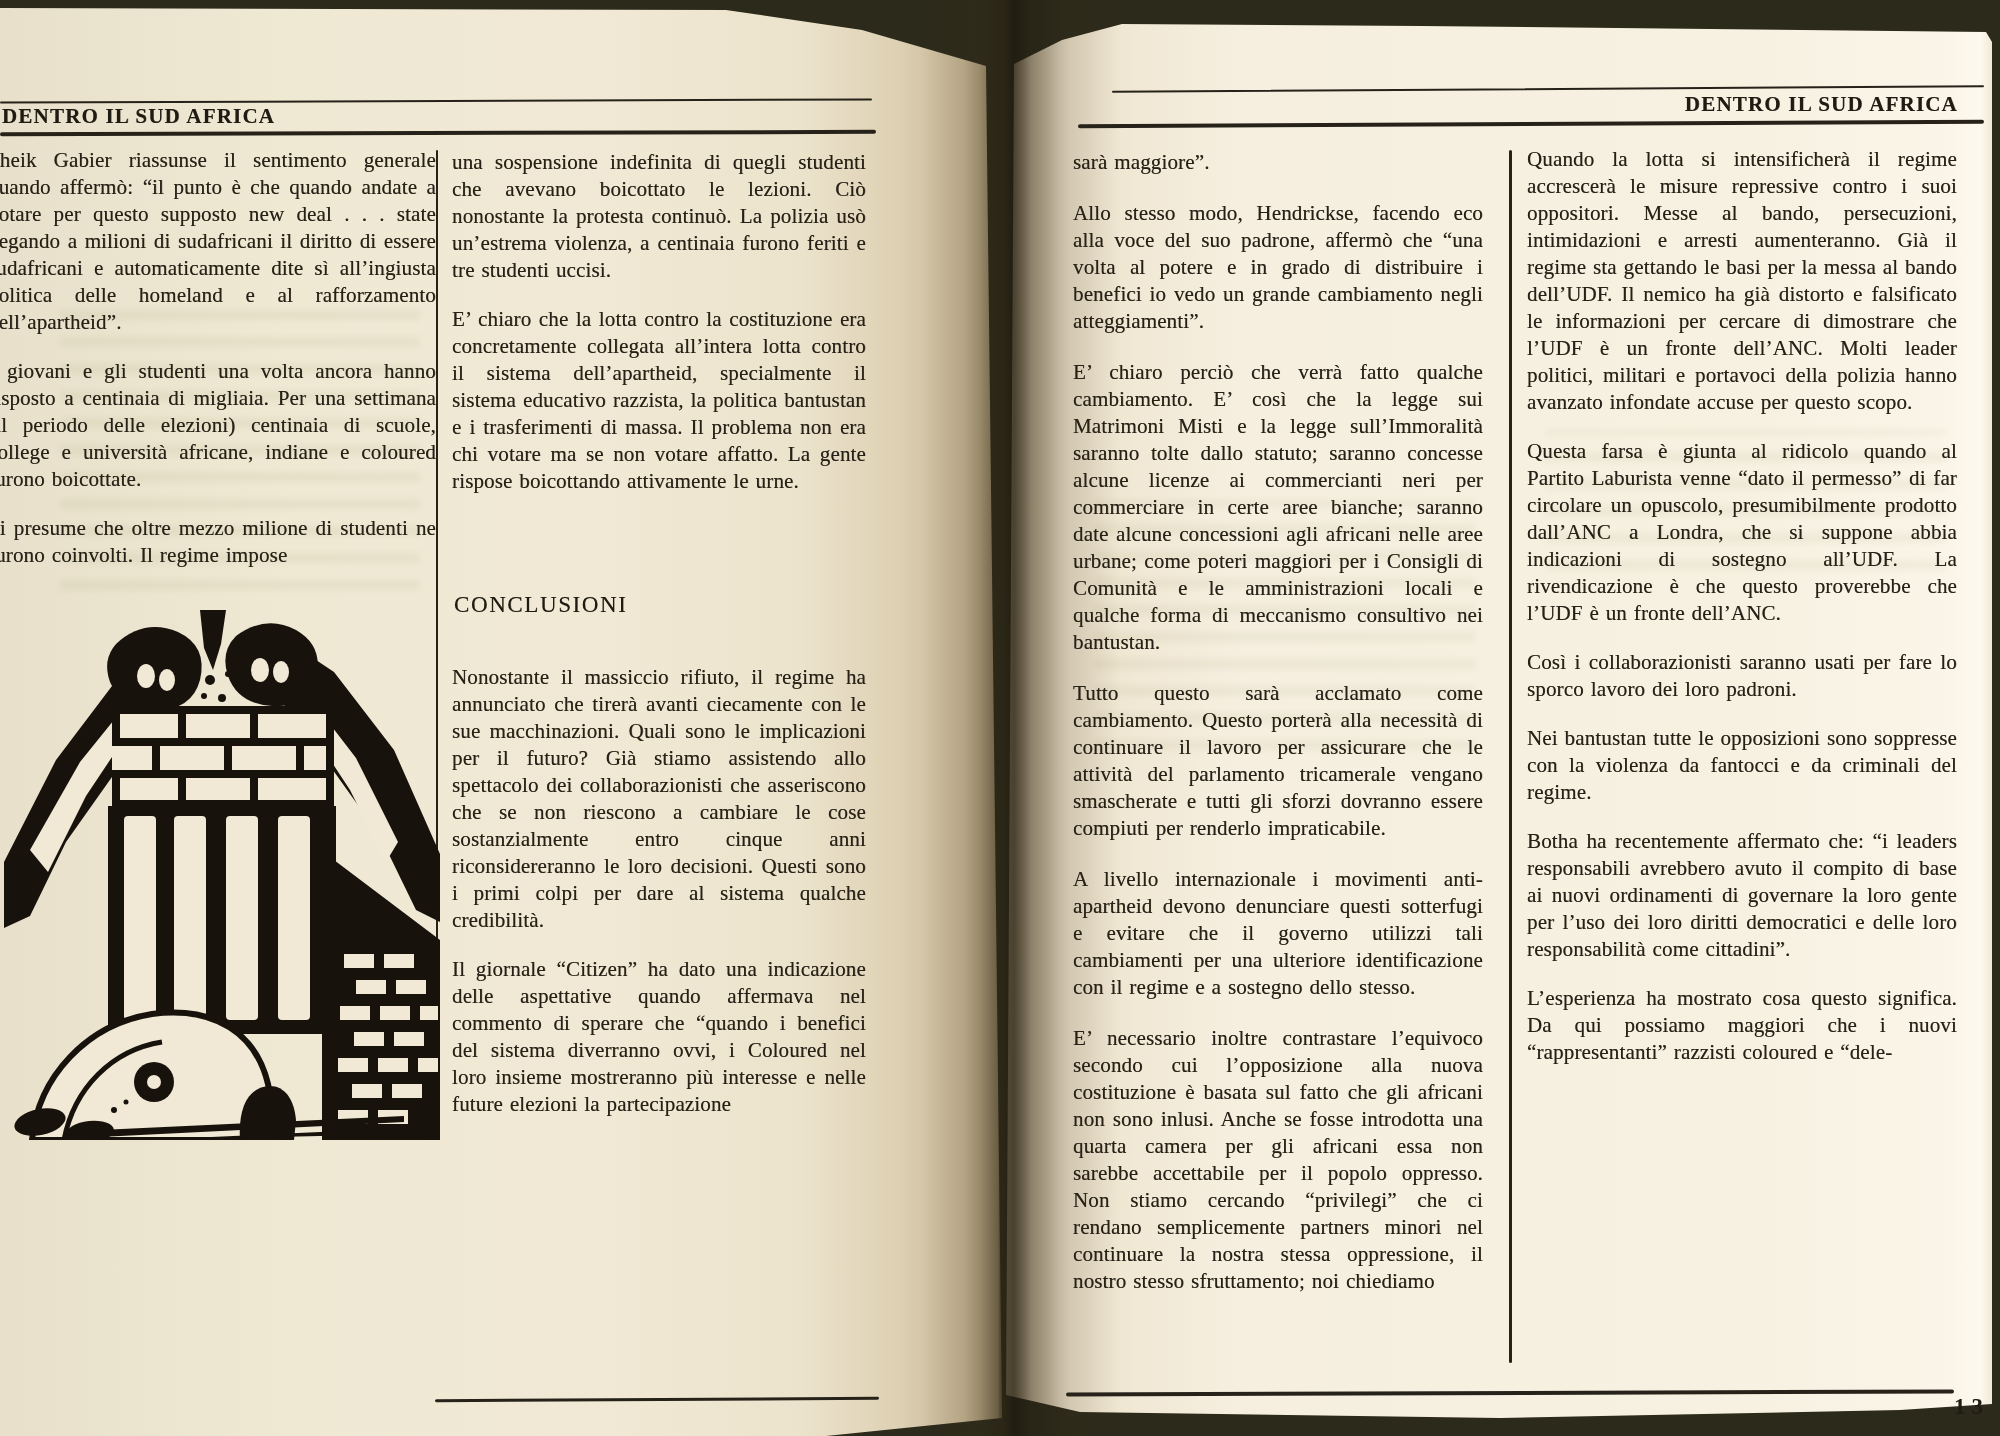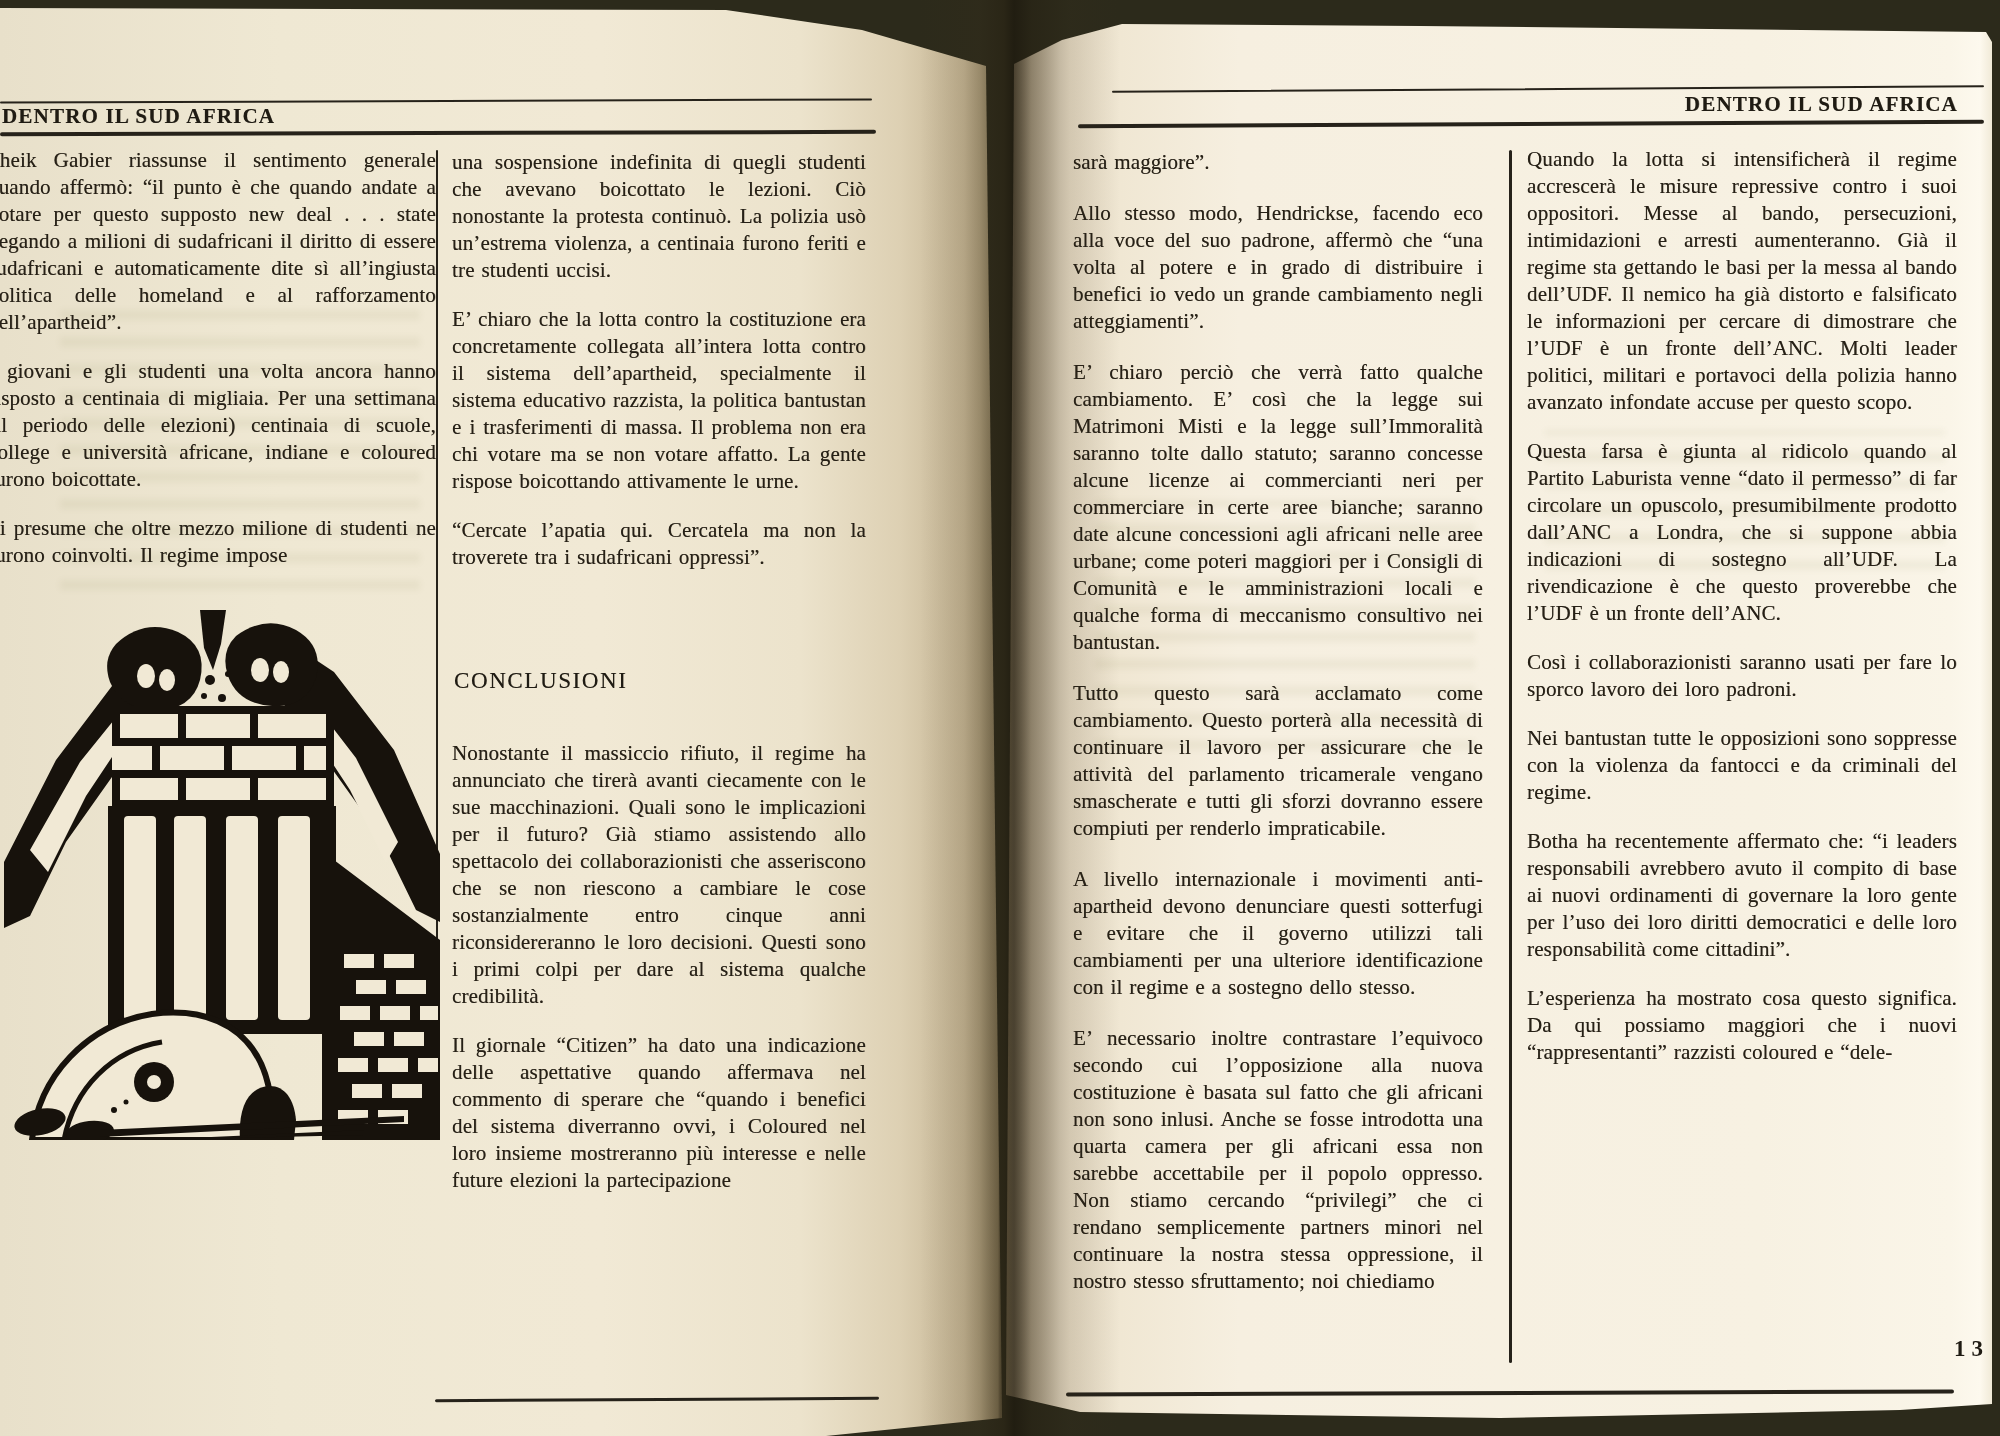--- a/index.html
+++ b/index.html
@@ -31,21 +31,21 @@
     text-align:justify;word-spacing:1.4px;letter-spacing:0.15px;
     text-shadow:0.3px 0.2px 0 rgba(35,28,18,0.5);
   }
   .col p{margin:0 0 22px 0;}
   .col--c3 p{margin-bottom:24px;}
   .section-heading{
     display:block;margin:96px 0 46px 2px;font-size:23px;font-weight:normal;
     letter-spacing:1.6px;color:#1f1b13;
   }
   .pagenum{
-    position:absolute;left:1954px;top:1336px;font-size:23px;font-weight:bold;
+    position:absolute;left:1954px;top:1394px;font-size:23px;font-weight:bold;
     letter-spacing:6px;color:#1f1b13;
   }
   .illus{position:absolute;left:4px;top:610px;width:436px;height:530px;}
   .smudge{
     position:absolute;pointer-events:none;opacity:0.12;filter:blur(3px);
     background:repeating-linear-gradient(0deg,rgba(108,108,48,0.55) 0 10px,transparent 10px 27px);
   }
 </style>
 </head>
 <body>
@@ -148,21 +148,20 @@
     <ellipse cx="86" cy="522" rx="24" ry="11" fill="#17120c" transform="rotate(-6 86 522)"></ellipse>
     <path d="M96,520 L400,506 L400,512 L96,527 Z" fill="#17120c"></path>
     <path d="M140,530 L360,520 L360,525 L140,530 Z" fill="#17120c"></path>
     <circle cx="110" cy="500" r="3" fill="#17120c"></circle>
       <circle cx="122" cy="492" r="2.5" fill="#17120c"></circle>
   </svg>
 
   <div class="col" style="left:452px;top:149px;width:414px;">
     <p>una sospensione indefinita di quegli studenti che avevano boicottato le lezioni. Ciò nonostante la protesta continuò. La polizia usò un’estrema violenza, a centinaia furono feriti e tre studenti uccisi.</p>
     <p>E’ chiaro che la lotta contro la costituzione era concretamente collegata all’intera lotta contro il sistema dell’apartheid, specialmente il sistema educativo razzista, la politica bantustan e i trasferimenti di massa. Il problema non era chi votare ma se non votare affatto. La gente rispose boicottando attivamente le urne.</p>
-    <p>“Cercate l’apatia qui. Cercatela ma non la troverete tra i sudafricani oppressi”.</p>
     <span class="section-heading">CONCLUSIONI</span>
     <p>Nonostante il massiccio rifiuto, il regime ha annunciato che tirerà avanti ciecamente con le sue macchinazioni. Quali sono le implicazioni per il futuro? Già stiamo assistendo allo spettacolo dei collaborazionisti che asseriscono che se non riescono a cambiare le cose sostanzialmente entro cinque anni riconsidereranno le loro decisioni. Questi sono i primi colpi per dare al sistema qualche credibilità.</p>
     <p>Il giornale “Citizen” ha dato una indicazione delle aspettative quando affermava nel commento di sperare che “quando i benefici del sistema diverranno ovvi, i Coloured nel loro insieme mostreranno più interesse e nelle future elezioni la partecipazione</p>
   </div>
 
   <div class="col col--c3" style="left:1073px;top:149px;width:410px;">
     <p>sarà maggiore”.</p>
     <p>Allo stesso modo, Hendrickse, facendo eco alla voce del suo padrone, affermò che “una volta al potere e in grado di distribuire i benefici io vedo un grande cambiamento negli atteggiamenti”.</p>
     <p>E’ chiaro perciò che verrà fatto qualche cambiamento. E’ così che la legge sui Matrimoni Misti e la legge sull’Immoralità saranno tolte dallo statuto; saranno concesse alcune licenze ai commercianti neri per commerciare in certe aree bianche; saranno date alcune concessioni agli africani nelle aree urbane; come poteri maggiori per i Consigli di Comunità e le amministrazioni locali e qualche forma di meccanismo consultivo nei bantustan.</p>
     <p>Tutto questo sarà acclamato come cambiamento. Questo porterà alla necessità di continuare il lavoro per assicurare che le attività del parlamento tricamerale vengano smascherate e tutti gli sforzi dovranno essere compiuti per renderlo impraticabile.</p>

